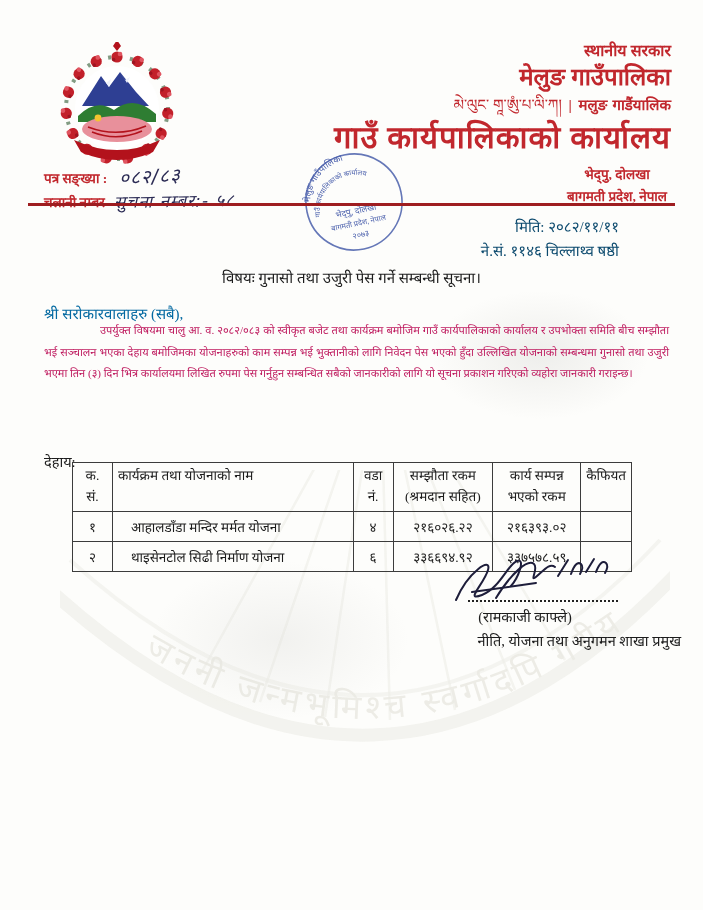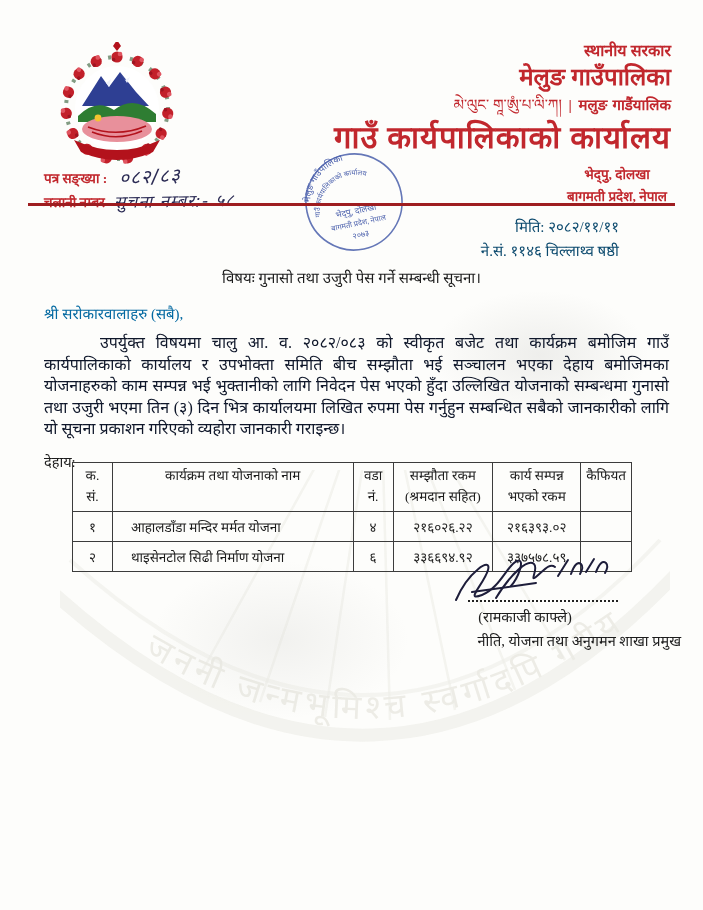--- a/index.html
+++ b/index.html
@@ -41,28 +41,28 @@
         font-weight:bold; color:#c1272d; line-height:22px;}
 
   .stamp{position:absolute; left:296px; top:148px; width:116px; height:108px; transform:rotate(-12deg); opacity:.92;}
 
   .rule{position:absolute; left:28px; right:28px; top:203px; height:3px; background:#9e1d20;}
 
   .dateblock{position:absolute; right:84px; top:215px; text-align:right; font-size:15px; line-height:24px; color:#0c4a6e;}
 
   .subject{position:absolute; left:0; right:0; top:267px; text-align:center; font-size:15px; color:#1c1c1c;}
   .salutation{position:absolute; left:44px; top:303px; font-size:15px; color:#0369a1;}
-  .bodytext{position:absolute; left:44px; right:34px; top:332px; font-size:16px; line-height:21.5px;
-            text-align:justify; text-indent:56px; color:#0f172a;}
+  .bodytext{position:absolute; left:44px; right:34px; top:320px; font-size:11px; line-height:21.5px;
+            text-align:justify; text-indent:56px; color:#be185d;}
   .dehaya{position:absolute; left:44px; top:443px; font-size:14.5px; color:#1c1c1c;margin-top:8px;}
 
   table.sched{position:absolute; left:72px; top:462px; width:560px; border-collapse:collapse;
               font-size:13.5px; color:#1c1c1c;}
   table.sched th, table.sched td{border:1px solid #3c3c3c; padding:2px 5px; font-weight:normal;}
-  table.sched th{vertical-align:top; text-align:center; line-height:21px; height:44px;}
+  table.sched th{vertical-align:top; text-align:left; line-height:21px; height:44px;}
   table.sched th.c, table.sched td.c{text-align:center;}
   table.sched td{height:25px;}
   table.sched td.name{padding-left:18px;}
 
   .sig-squiggle{position:absolute; left:438px; top:554px; width:190px; height:52px;}
   .sig-dots{position:absolute; left:468px; top:600px; width:150px; border-bottom:2px dotted #222;}
   .sig-name{position:absolute; left:420px; top:606px; width:210px; text-align:center; font-size:14.5px; color:#1c1c1c;}
   .sig-title{position:absolute; left:385px; top:630px; width:296px; text-align:right; font-size:14.5px; color:#1c1c1c;}
 </style>
 </head>

